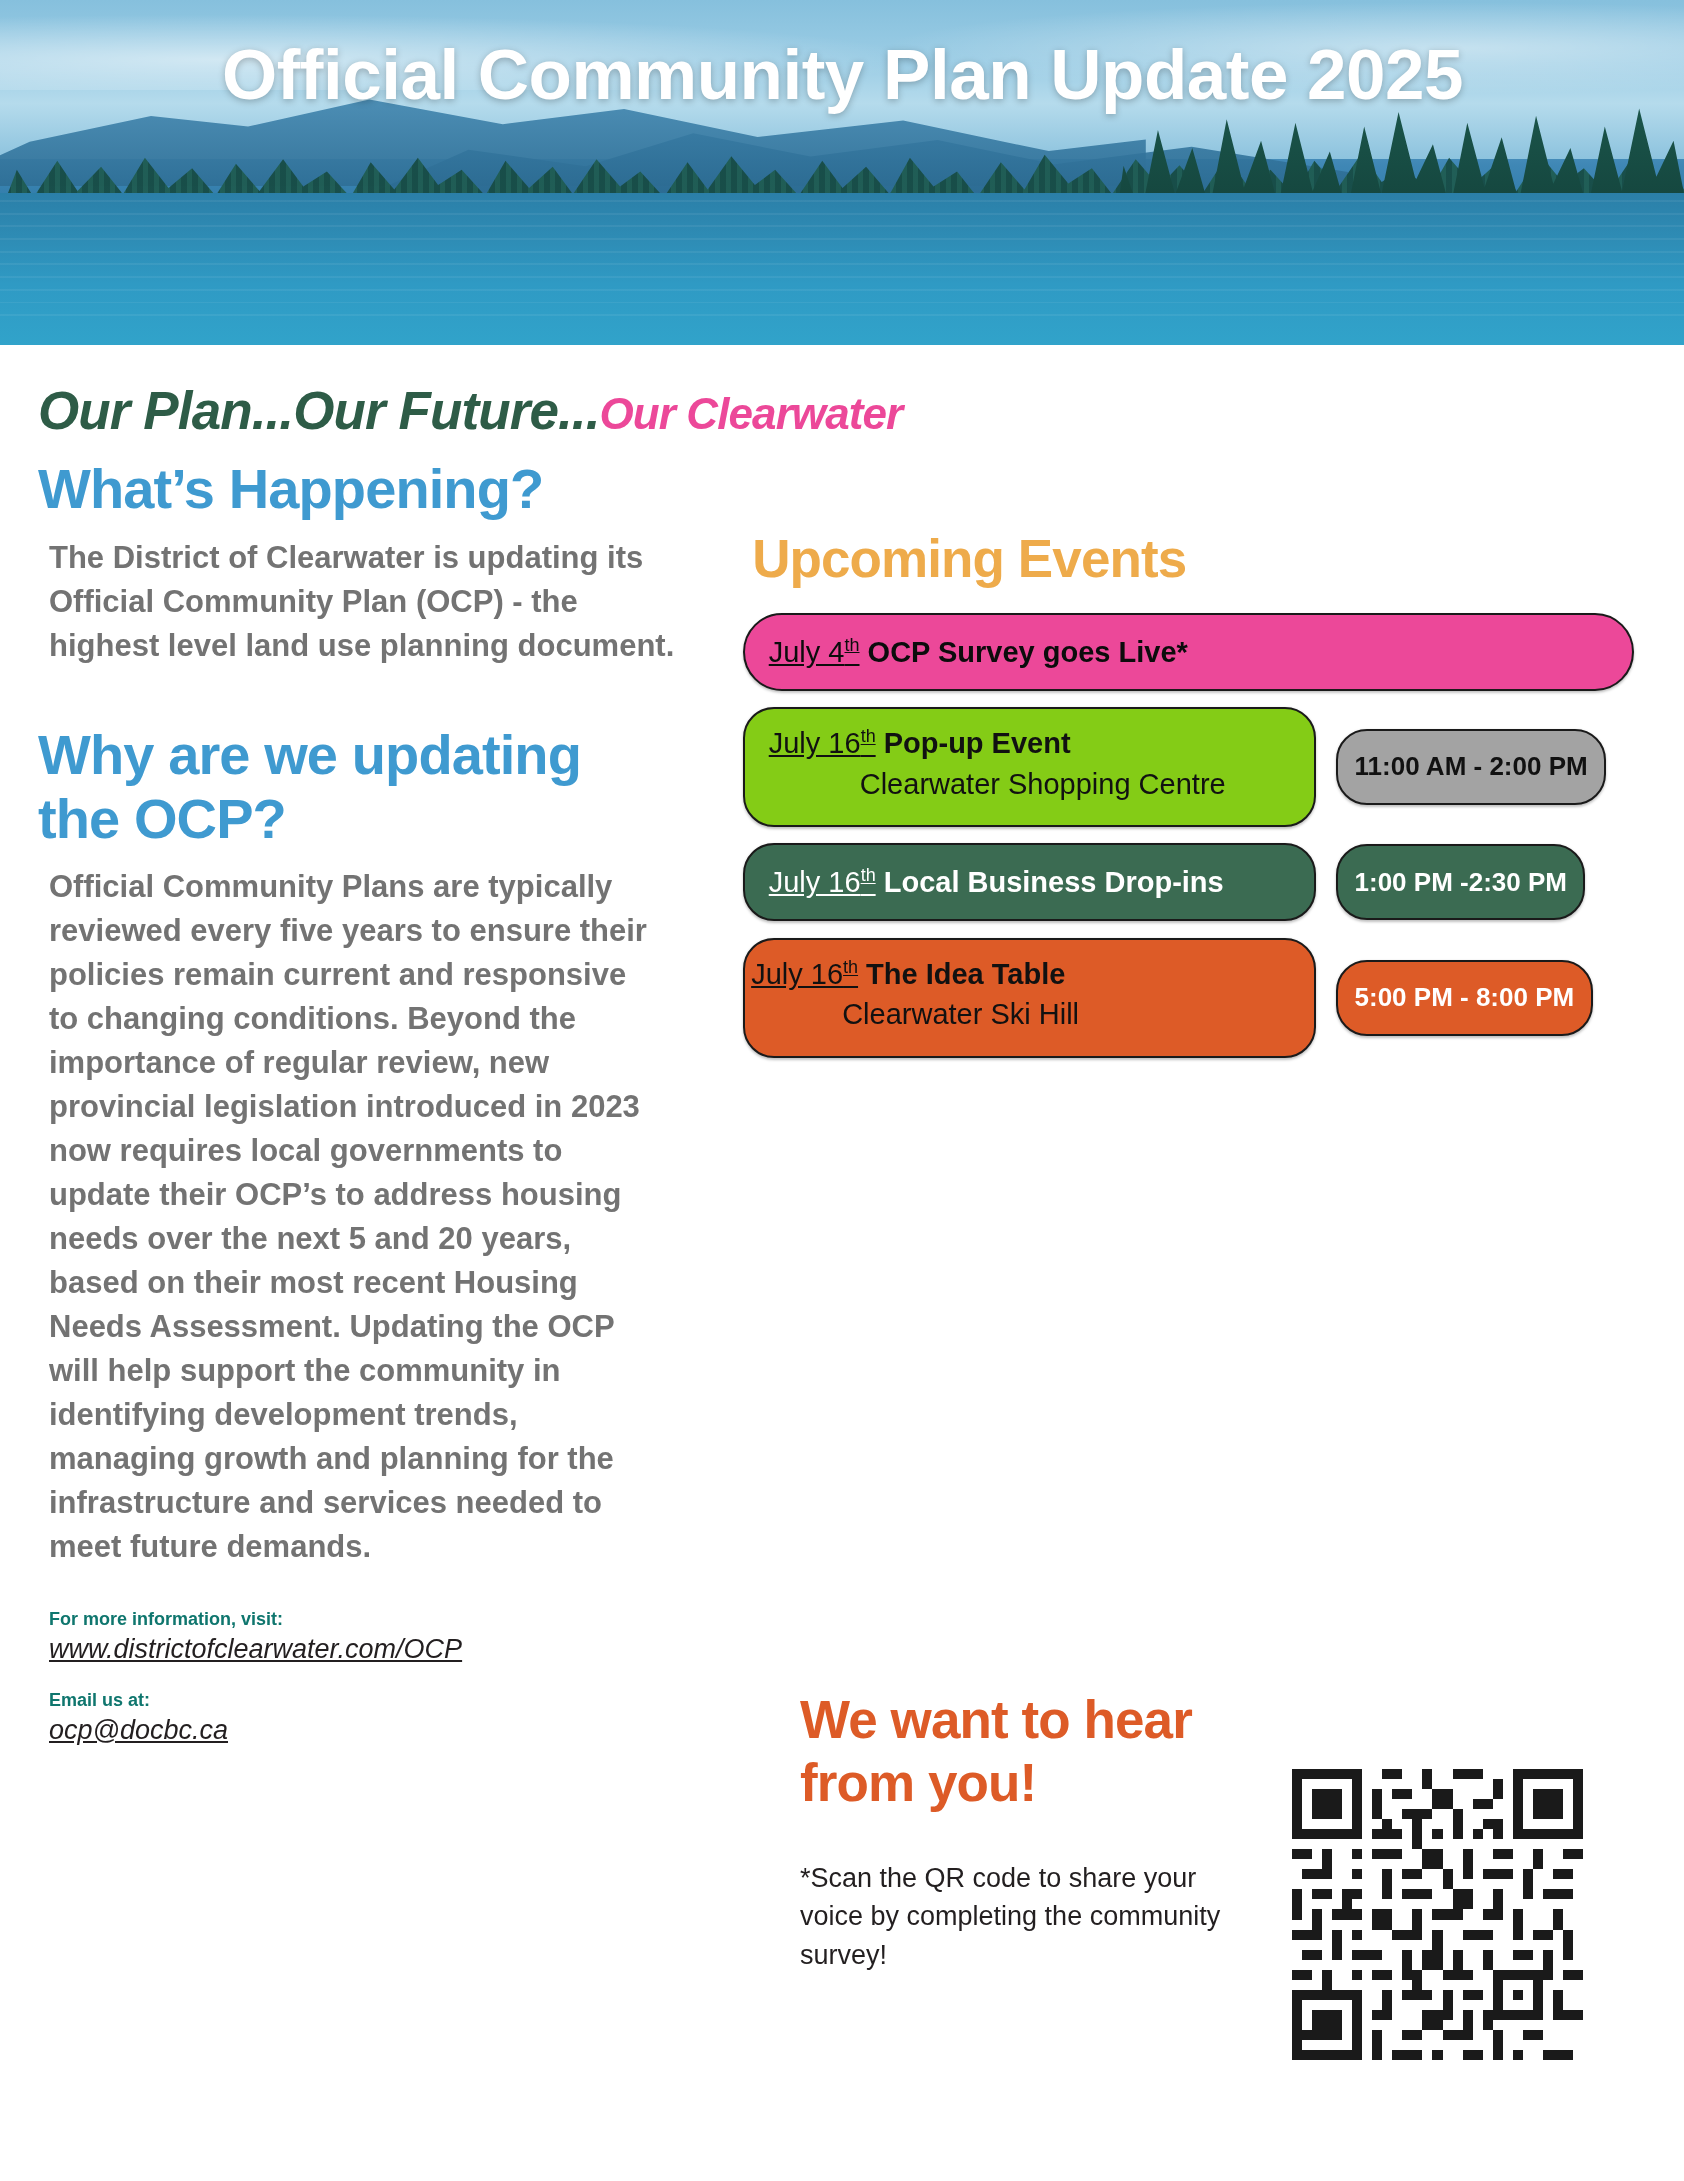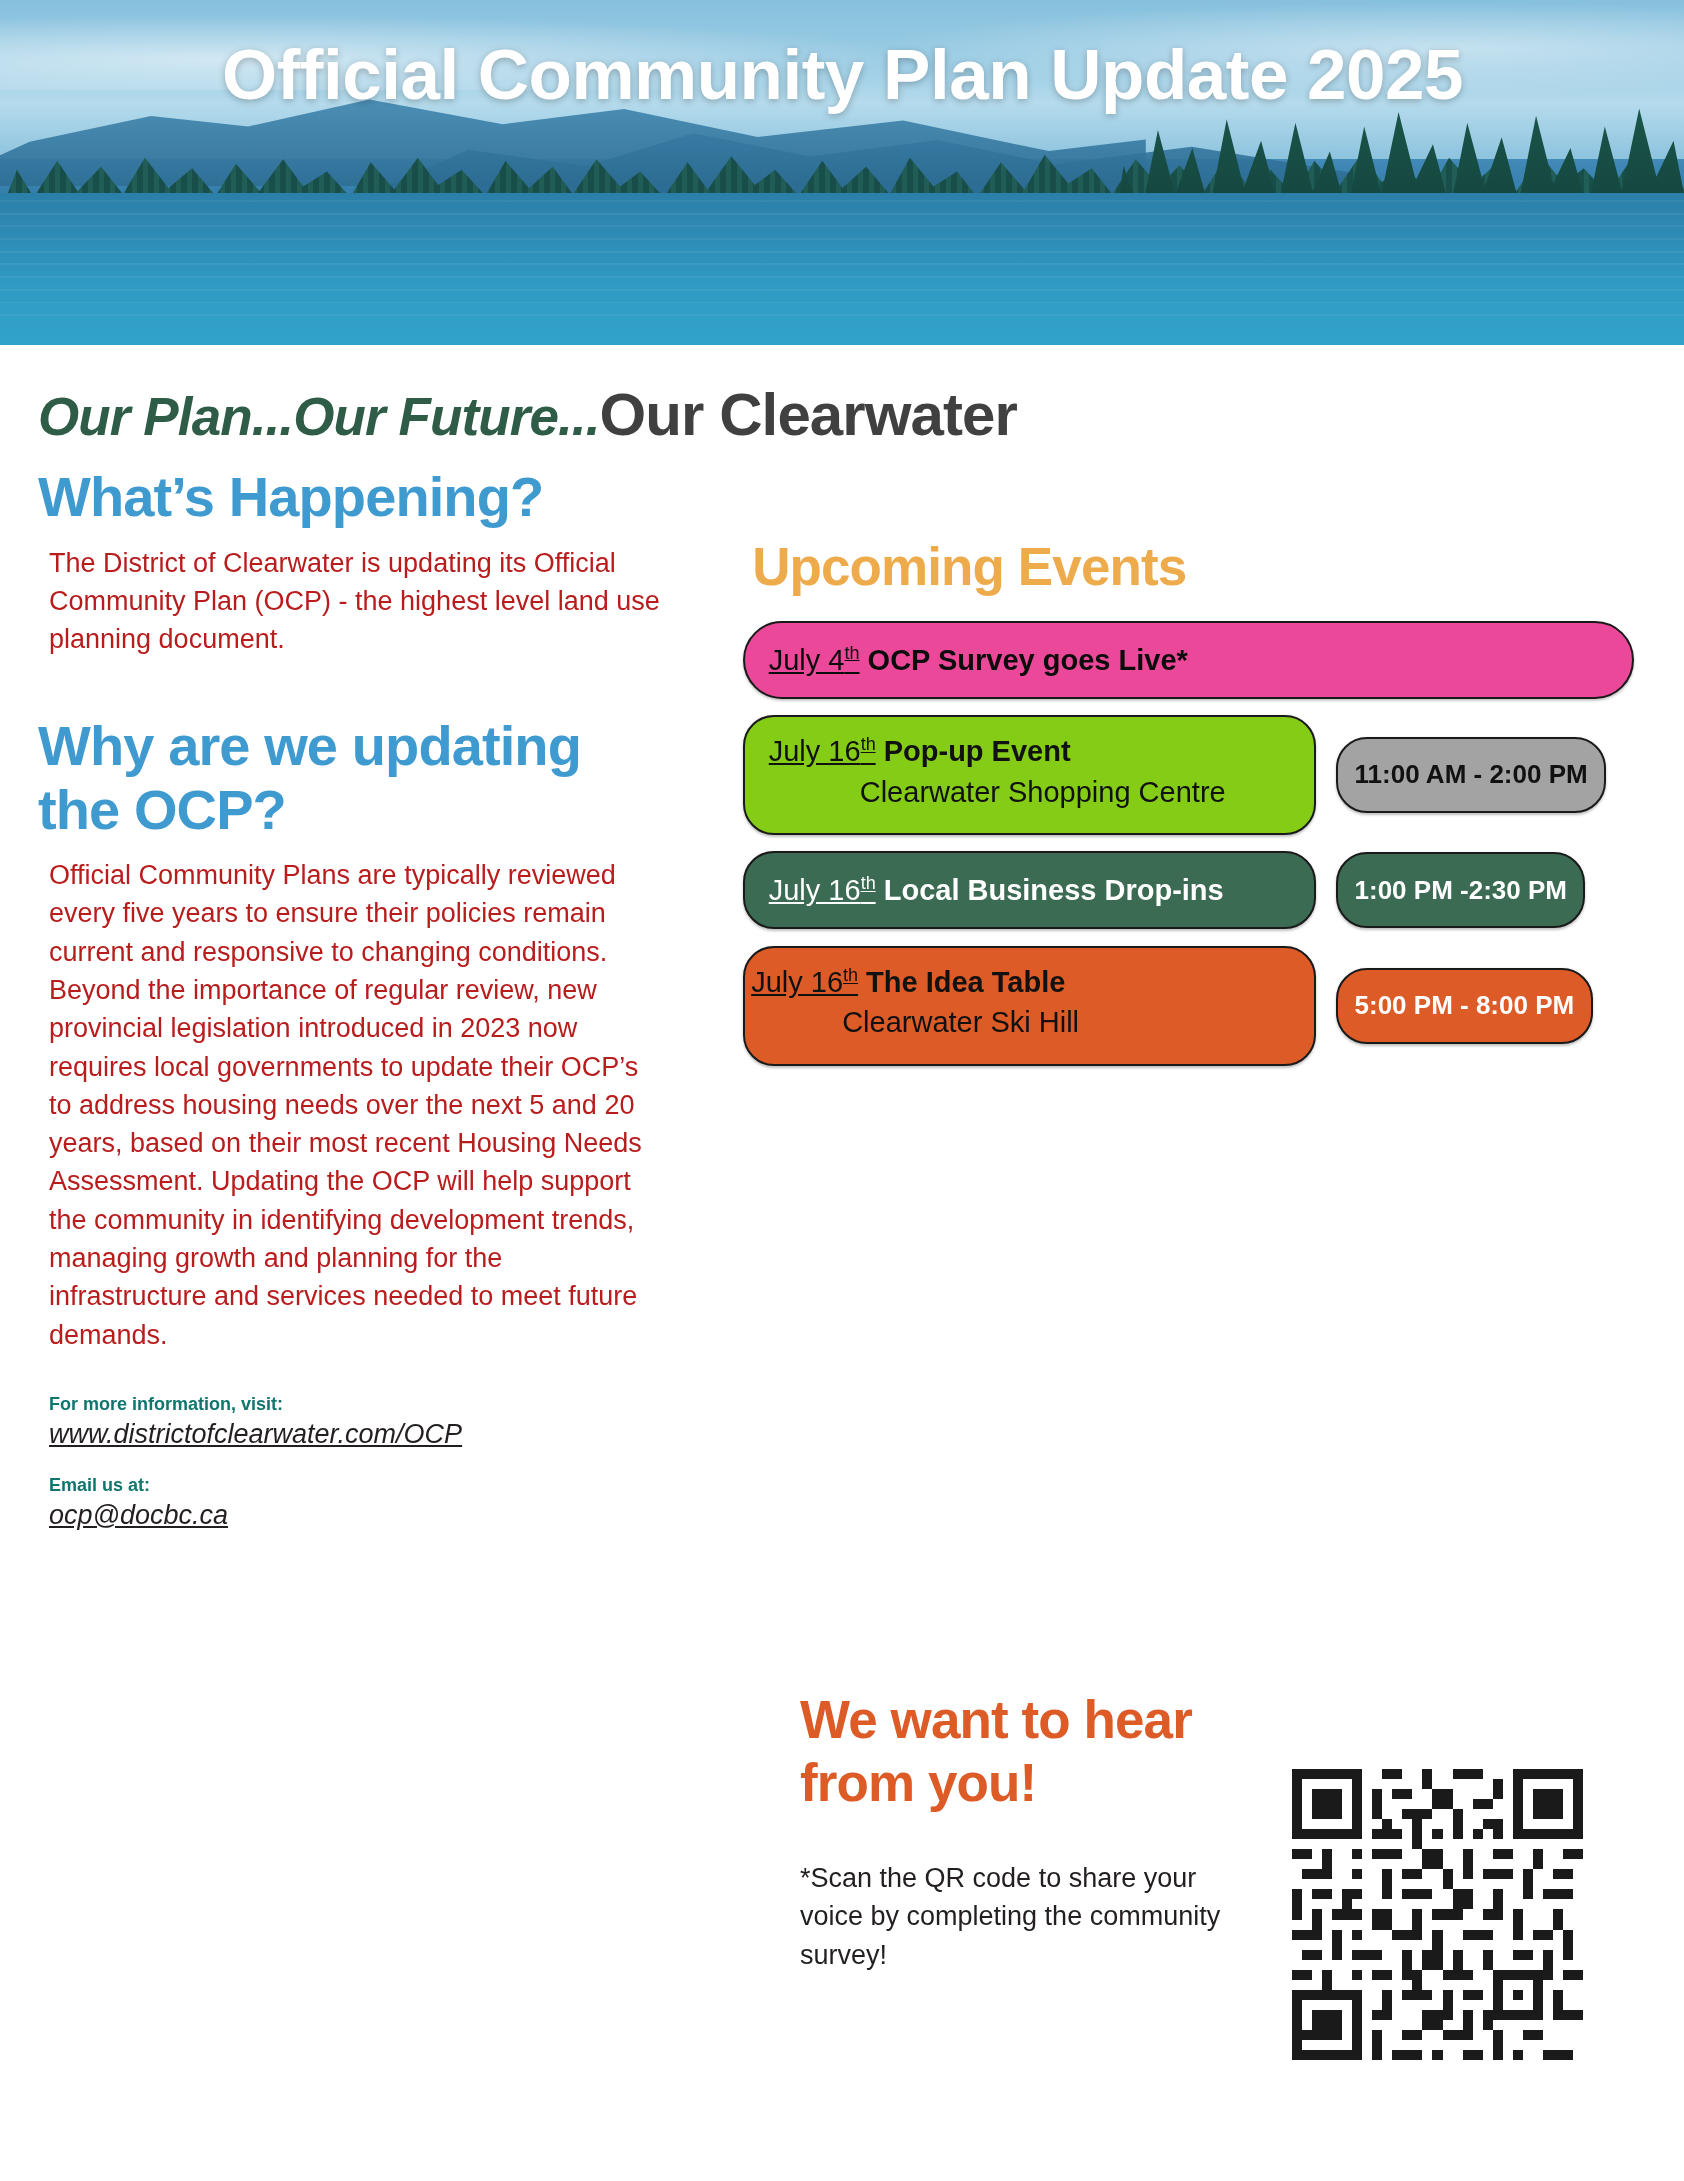--- a/index.html
+++ b/index.html
@@ -84,45 +84,47 @@
     white-space: nowrap;
   }
   .tagline .t1 {
     font-size: 53px;
     font-style: italic;
     font-weight: bold;
     color: #2e5c47;
     letter-spacing: -0.9px;
   }
   .tagline .t2 {
-    font-size: 60px;
-    font-weight: bold;
-    color: #404040;
+    font-size: 44px;
+    font-style: italic;
+    font-weight: bold;
+    color: #ec4899;
     letter-spacing: -0.9px;
   }
 
   
   .body-wrap { position: relative; padding: 0 38px; }
   .h2-blue {
     color: #3f9ad0;
     font-size: 56px;
     font-weight: bold;
     letter-spacing: -0.9px;
     line-height: 1.14;
   }
   .cols { display: flex; gap: 0; }
   .col-left { width: 709px; padding-right: 27px; }
   .col-right { width: 909px; padding-top: 87px; }
 
   .para {
-    font-size: 27px;
+    font-size: 31px;
     line-height: 1.42;
-    color: #b91c1c;
+    color: #737373;
     margin: 14.5px 0 0 11px;
     max-width: 636px;
+    font-weight: bold;
   }
   .para.narrow { max-width: 600px; }
 
   .h2-wrap { margin-top: 16.4px; }
   .h2-why { margin-top: 55px; max-width: 582px; }
 
   .contact { margin: 40px 0 0 11px; }
   .contact .lbl {
     font-size: 18px;
     font-weight: bold;

